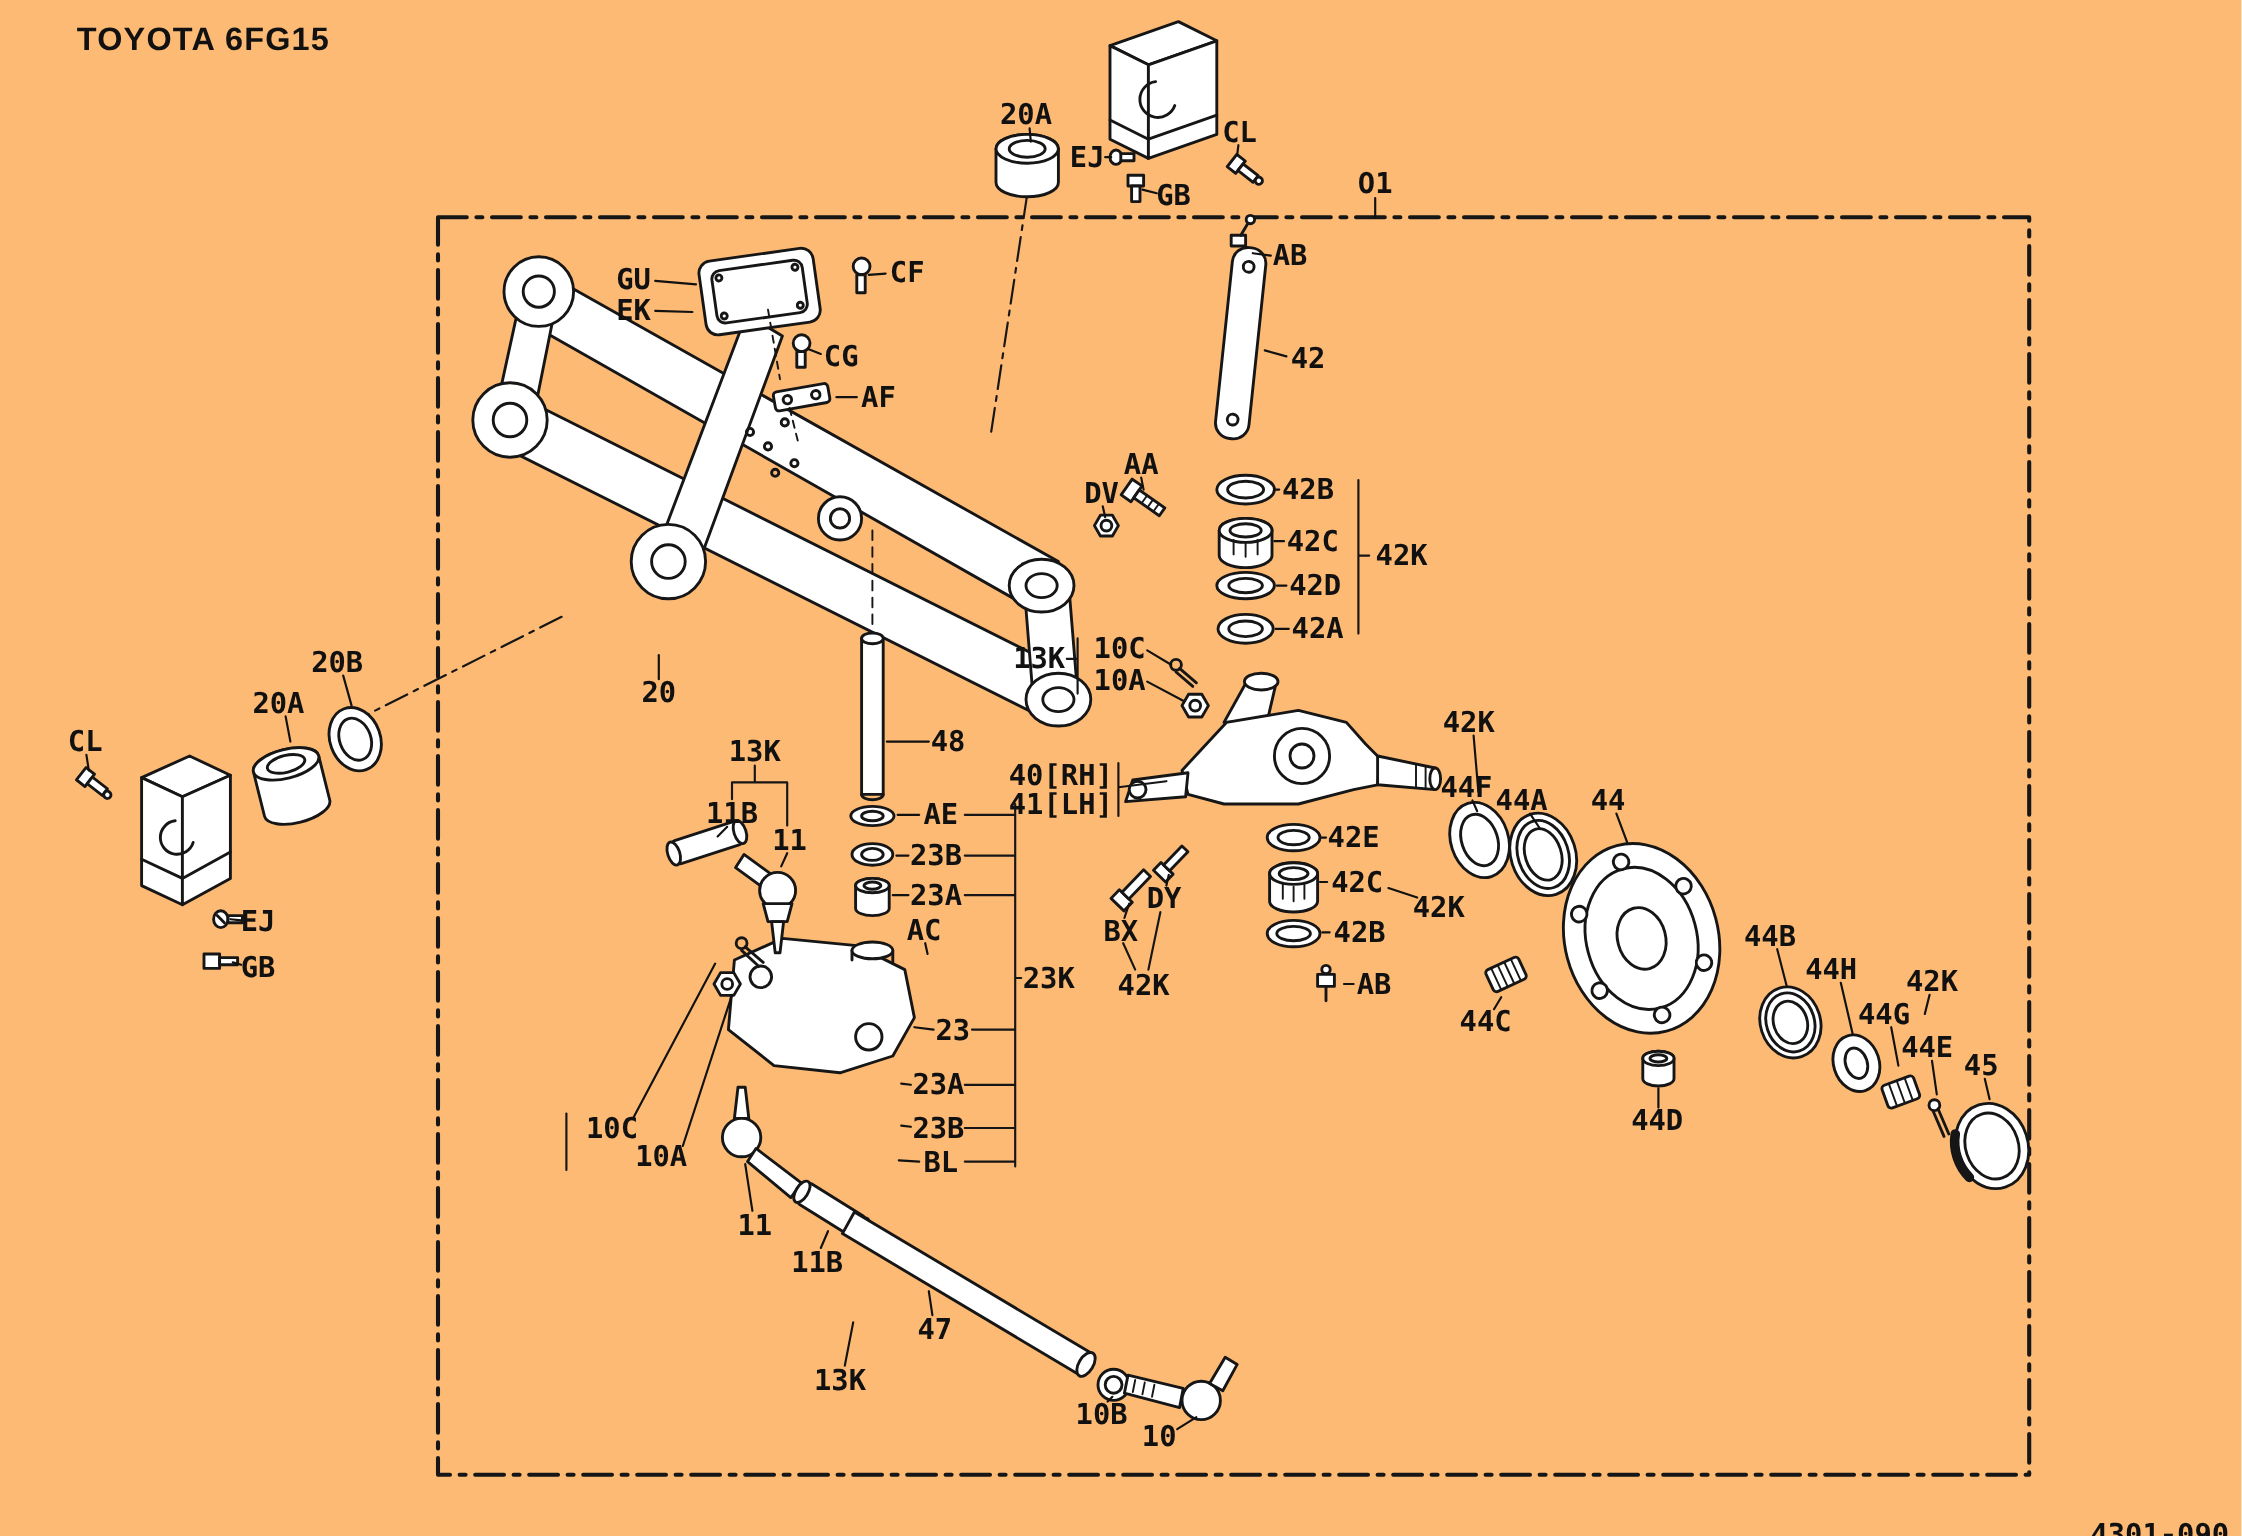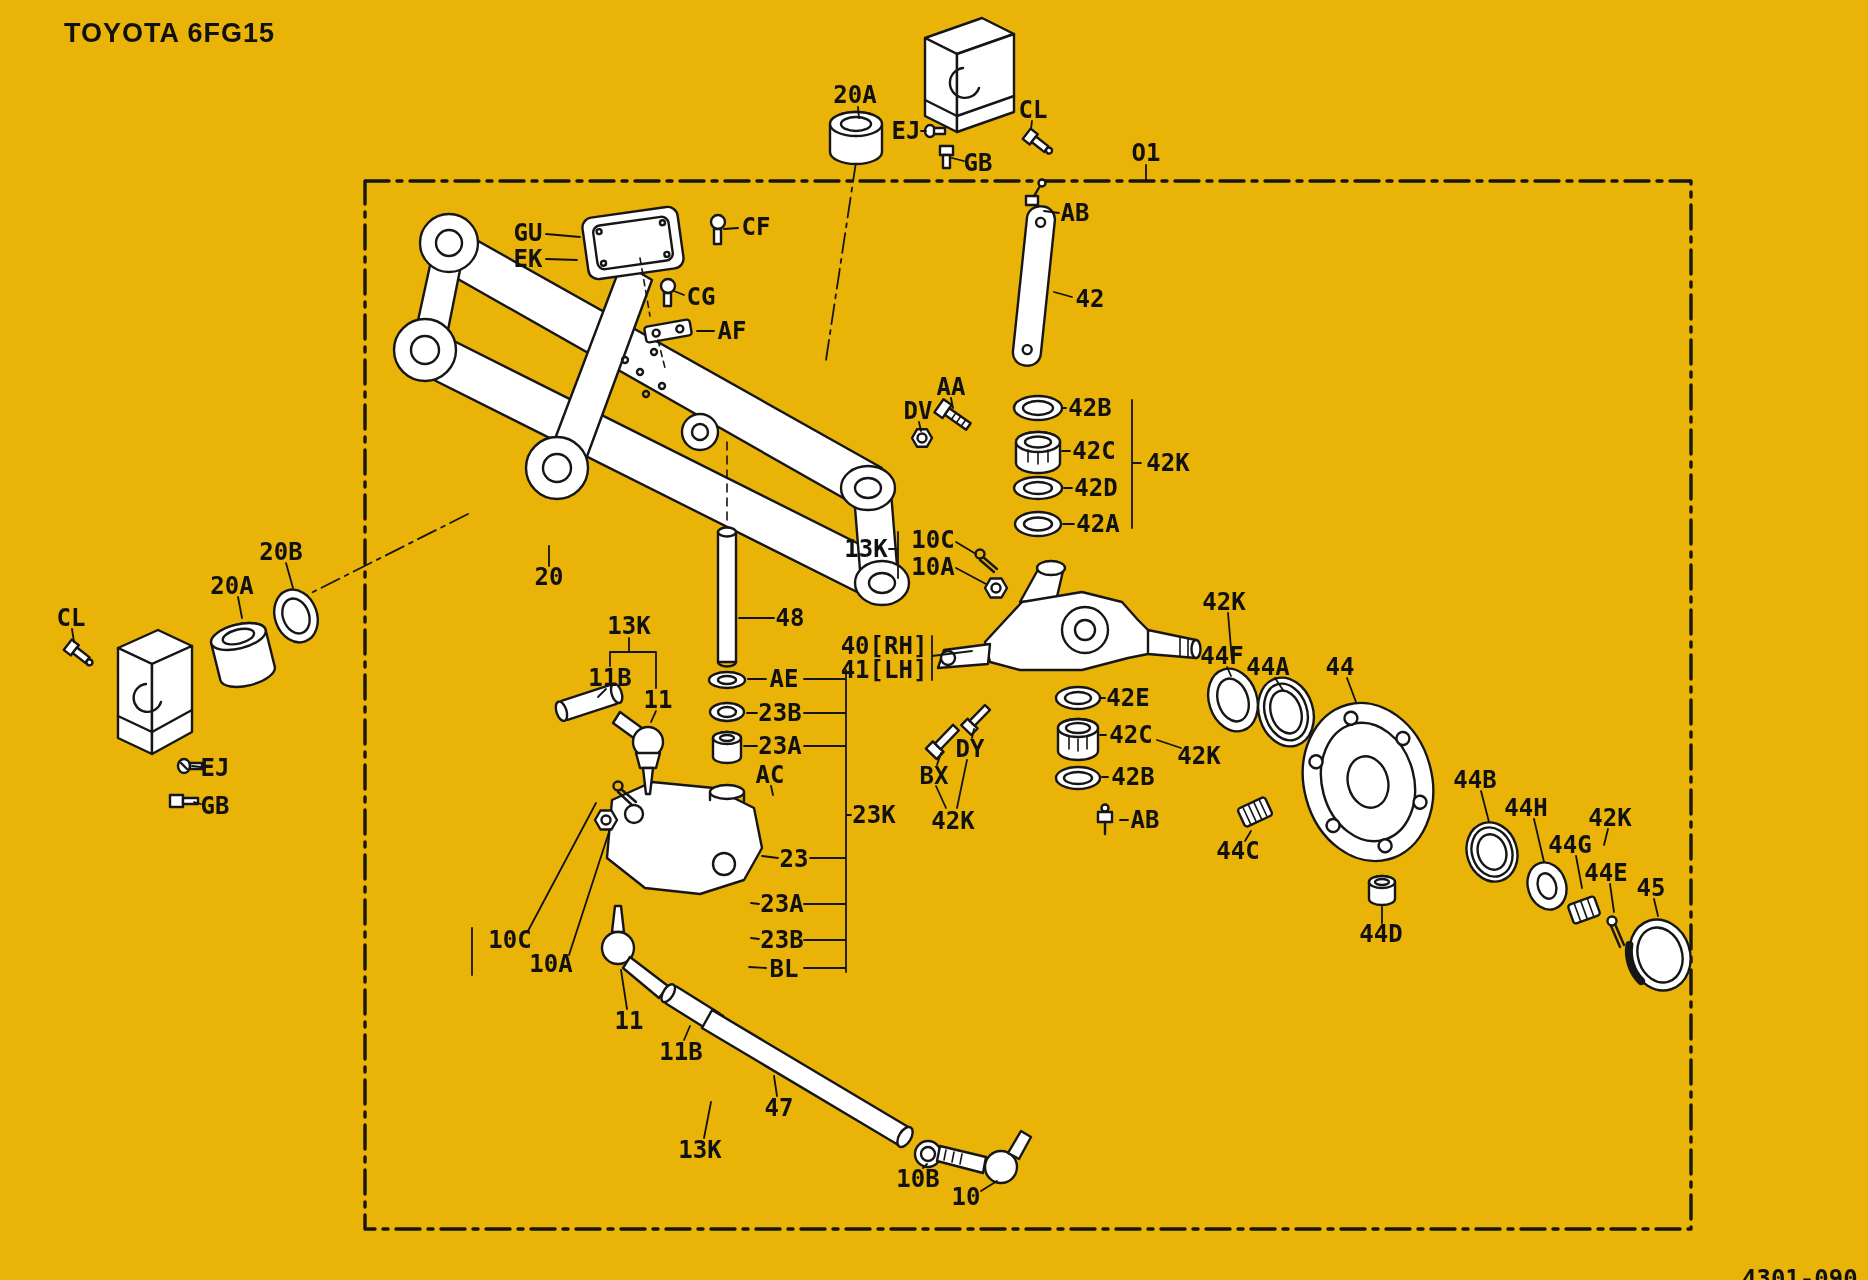--- a/index.html
+++ b/index.html
@@ -1,16 +1,16 @@
 <!DOCTYPE html>
 <html><head>
 <meta charset="utf-8">
 <style>
   html,body{margin:0;padding:0;background:#fff;}
-  #page{position:relative;width:1868px;height:1280px;background:#eab308;overflow:hidden;
+  #page{position:relative;width:1868px;height:1280px;background:#fdba74;overflow:hidden;
         font-family:"DejaVu Sans",sans-serif;color:#111;}
   #diagram-svg{position:absolute;left:0;top:0;width:1868px;height:1280px;}
   .title{position:absolute;left:64px;top:18px;font:700 27px "Liberation Sans",sans-serif;
          letter-spacing:1px;color:#111;}
   .fignum{position:absolute;left:1742px;top:1265px;font:700 24px "DejaVu Sans Mono",monospace;color:#111;text-align:right;}
   #labels-layer text{font:700 24px "DejaVu Sans Mono",monospace;fill:#111;
                      text-anchor:middle;dominant-baseline:central;}
   #labels-layer line{stroke:#111;stroke-width:1.8;stroke-linecap:round;}
 </style>
 </head>

